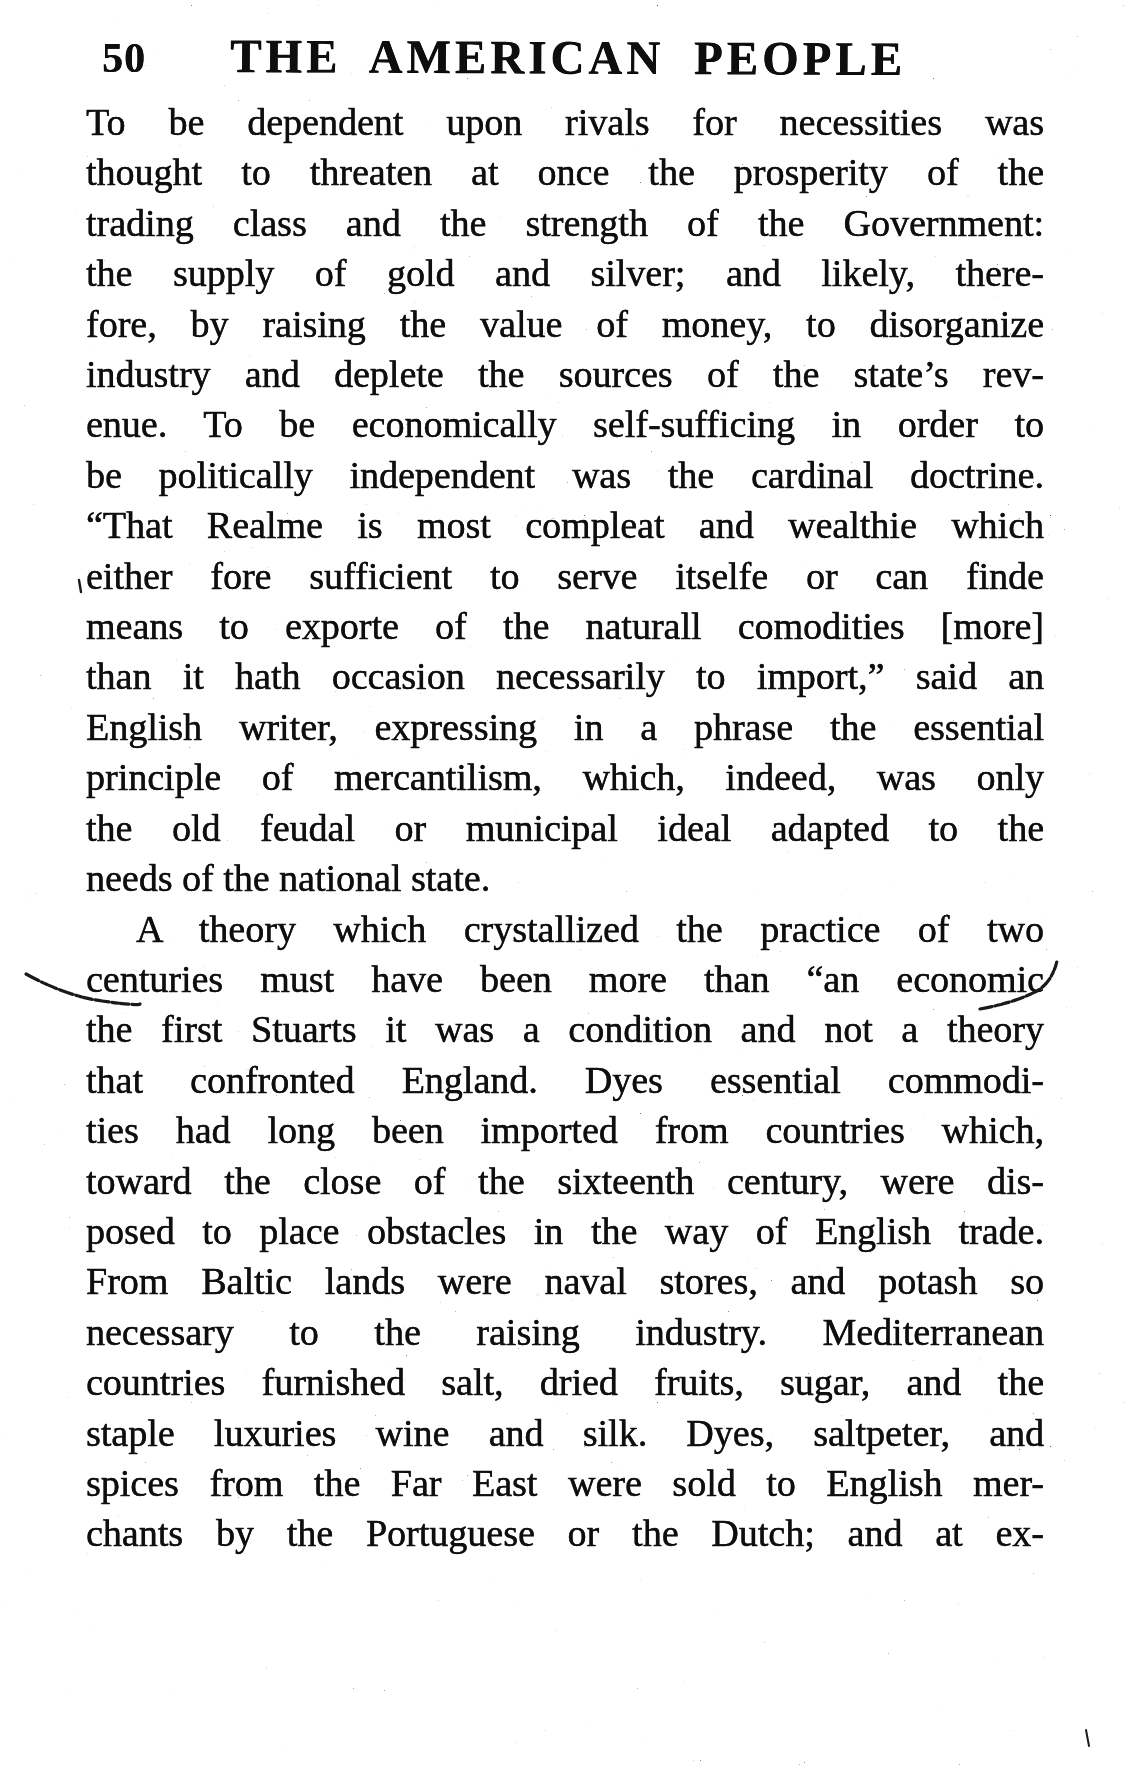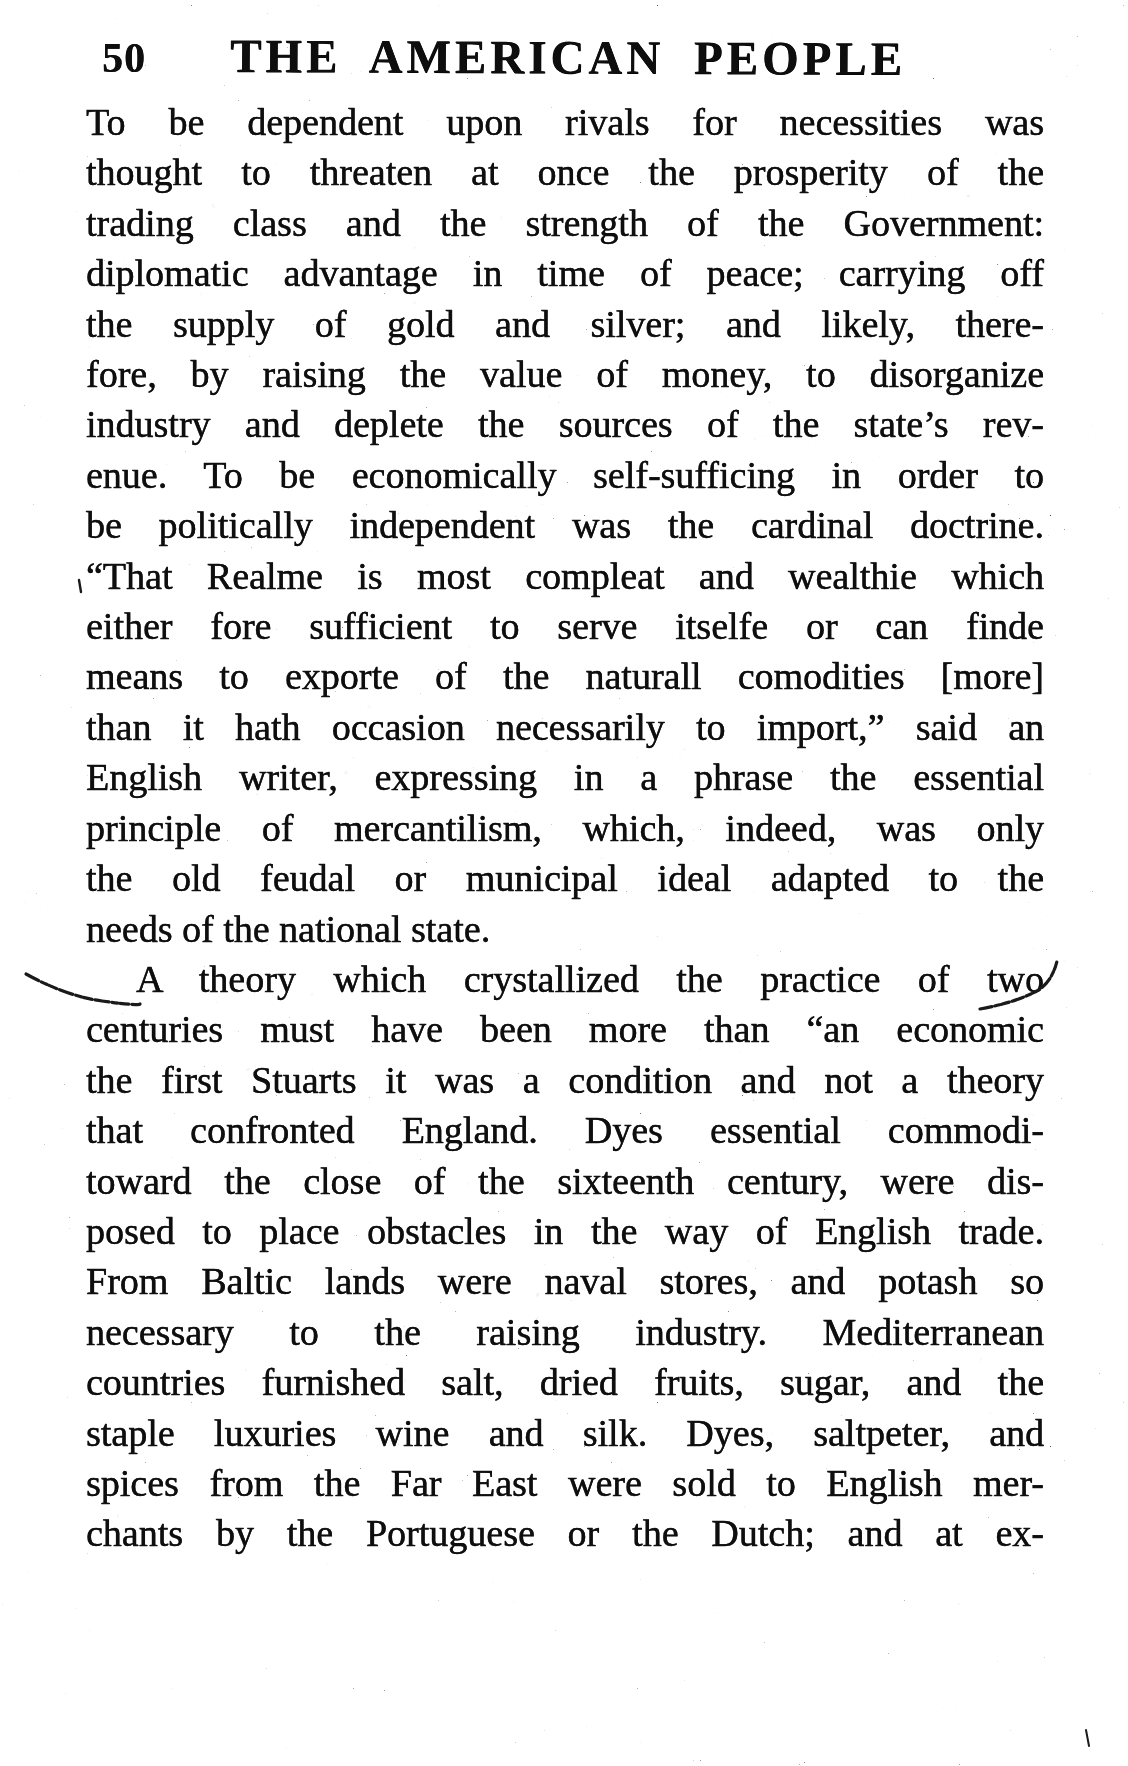--- a/index.html
+++ b/index.html
@@ -83,40 +83,40 @@
   <div class="running-head">
     <span class="page-number">50</span>
     <span class="head-title">THE AMERICAN PEOPLE</span>
   </div>
 
   <div class="text-block">
       <div class="paragraph">
         <div class="line">To be dependent upon rivals for necessities was</div>
         <div class="line">thought to threaten at once the prosperity of the</div>
         <div class="line">trading class and the strength of the Government:</div>
-        <div class="line">diplomatic advantage in time of peace; carrying off</div>
         <div class="line">the supply of gold and silver; and likely, there-</div>
         <div class="line">fore, by raising the value of money, to disorganize</div>
         <div class="line">industry and deplete the sources of the state’s rev-</div>
         <div class="line">enue. To be economically self-sufficing in order to</div>
         <div class="line">be politically independent was the cardinal doctrine.</div>
         <div class="line">“That Realme is most compleat and wealthie which</div>
         <div class="line">either fore sufficient to serve itselfe or can finde</div>
         <div class="line">means to exporte of the naturall comodities [more]</div>
         <div class="line">than it hath occasion necessarily to import,” said an</div>
         <div class="line">English writer, expressing in a phrase the essential</div>
         <div class="line">principle of mercantilism, which, indeed, was only</div>
         <div class="line">the old feudal or municipal ideal adapted to the</div>
         <div class="line flush-last">needs of the national state.</div>
       </div>
       <div class="paragraph">
         <div class="line indent">A theory which crystallized the practice of two</div>
         <div class="line">centuries must have been more than “an economic</div>
         <div class="line">the first Stuarts it was a condition and not a theory</div>
         <div class="line">that confronted England. Dyes essential commodi-</div>
+        <div class="line">ties had long been imported from countries which,</div>
         <div class="line">toward the close of the sixteenth century, were dis-</div>
         <div class="line">posed to place obstacles in the way of English trade.</div>
         <div class="line">From Baltic lands were naval stores, and potash so</div>
         <div class="line">necessary to the raising industry. Mediterranean</div>
         <div class="line">countries furnished salt, dried fruits, sugar, and the</div>
         <div class="line">staple luxuries wine and silk. Dyes, saltpeter, and</div>
         <div class="line">spices from the Far East were sold to English mer-</div>
         <div class="line">chants by the Portuguese or the Dutch; and at ex-</div>
       </div>
     </div>

